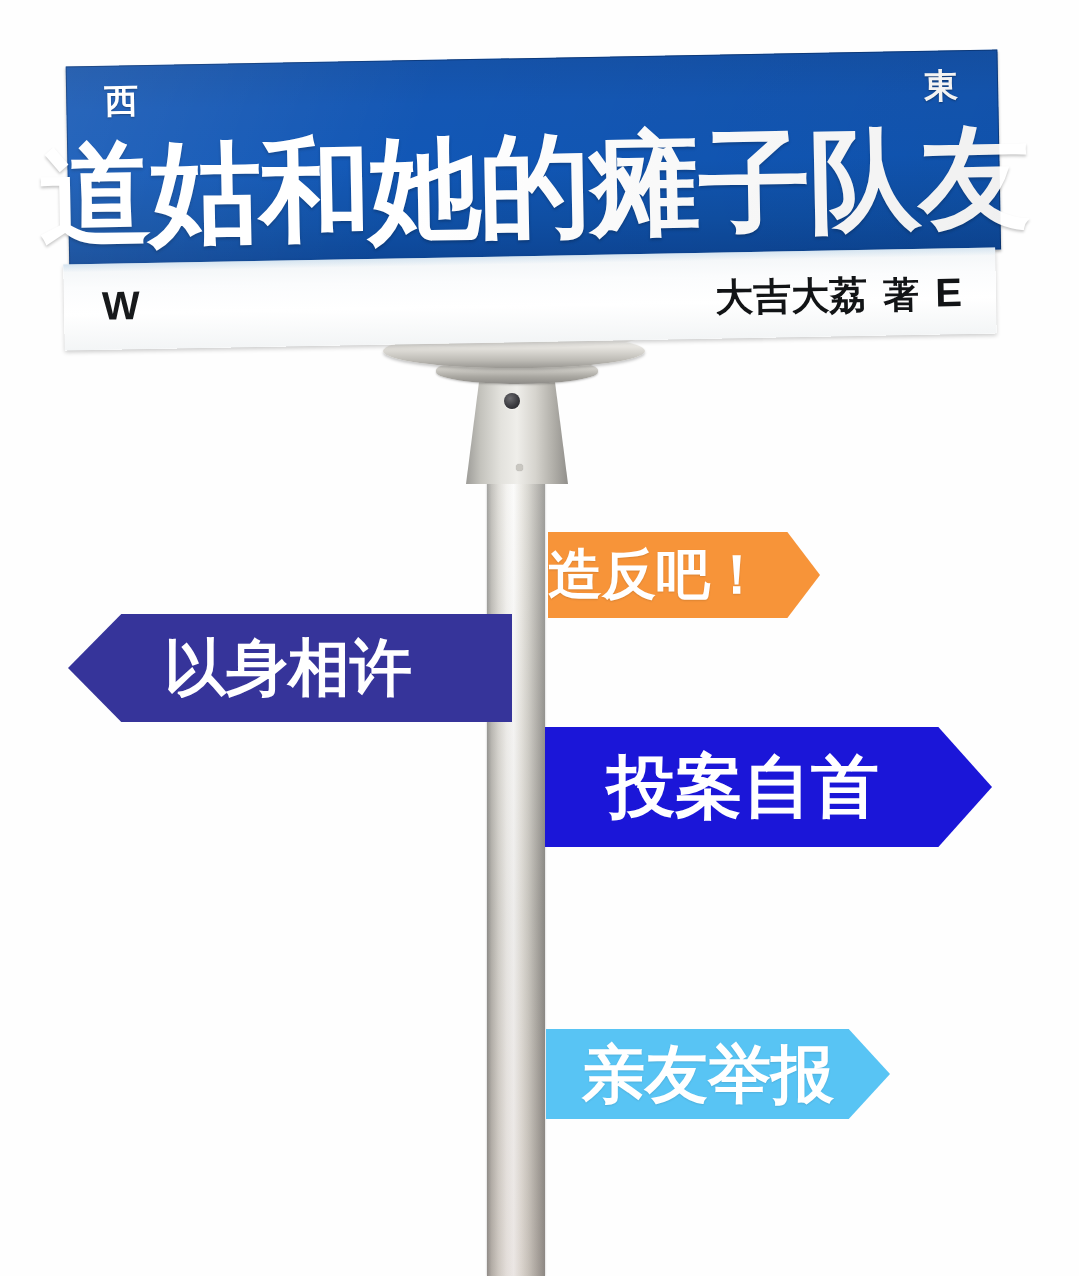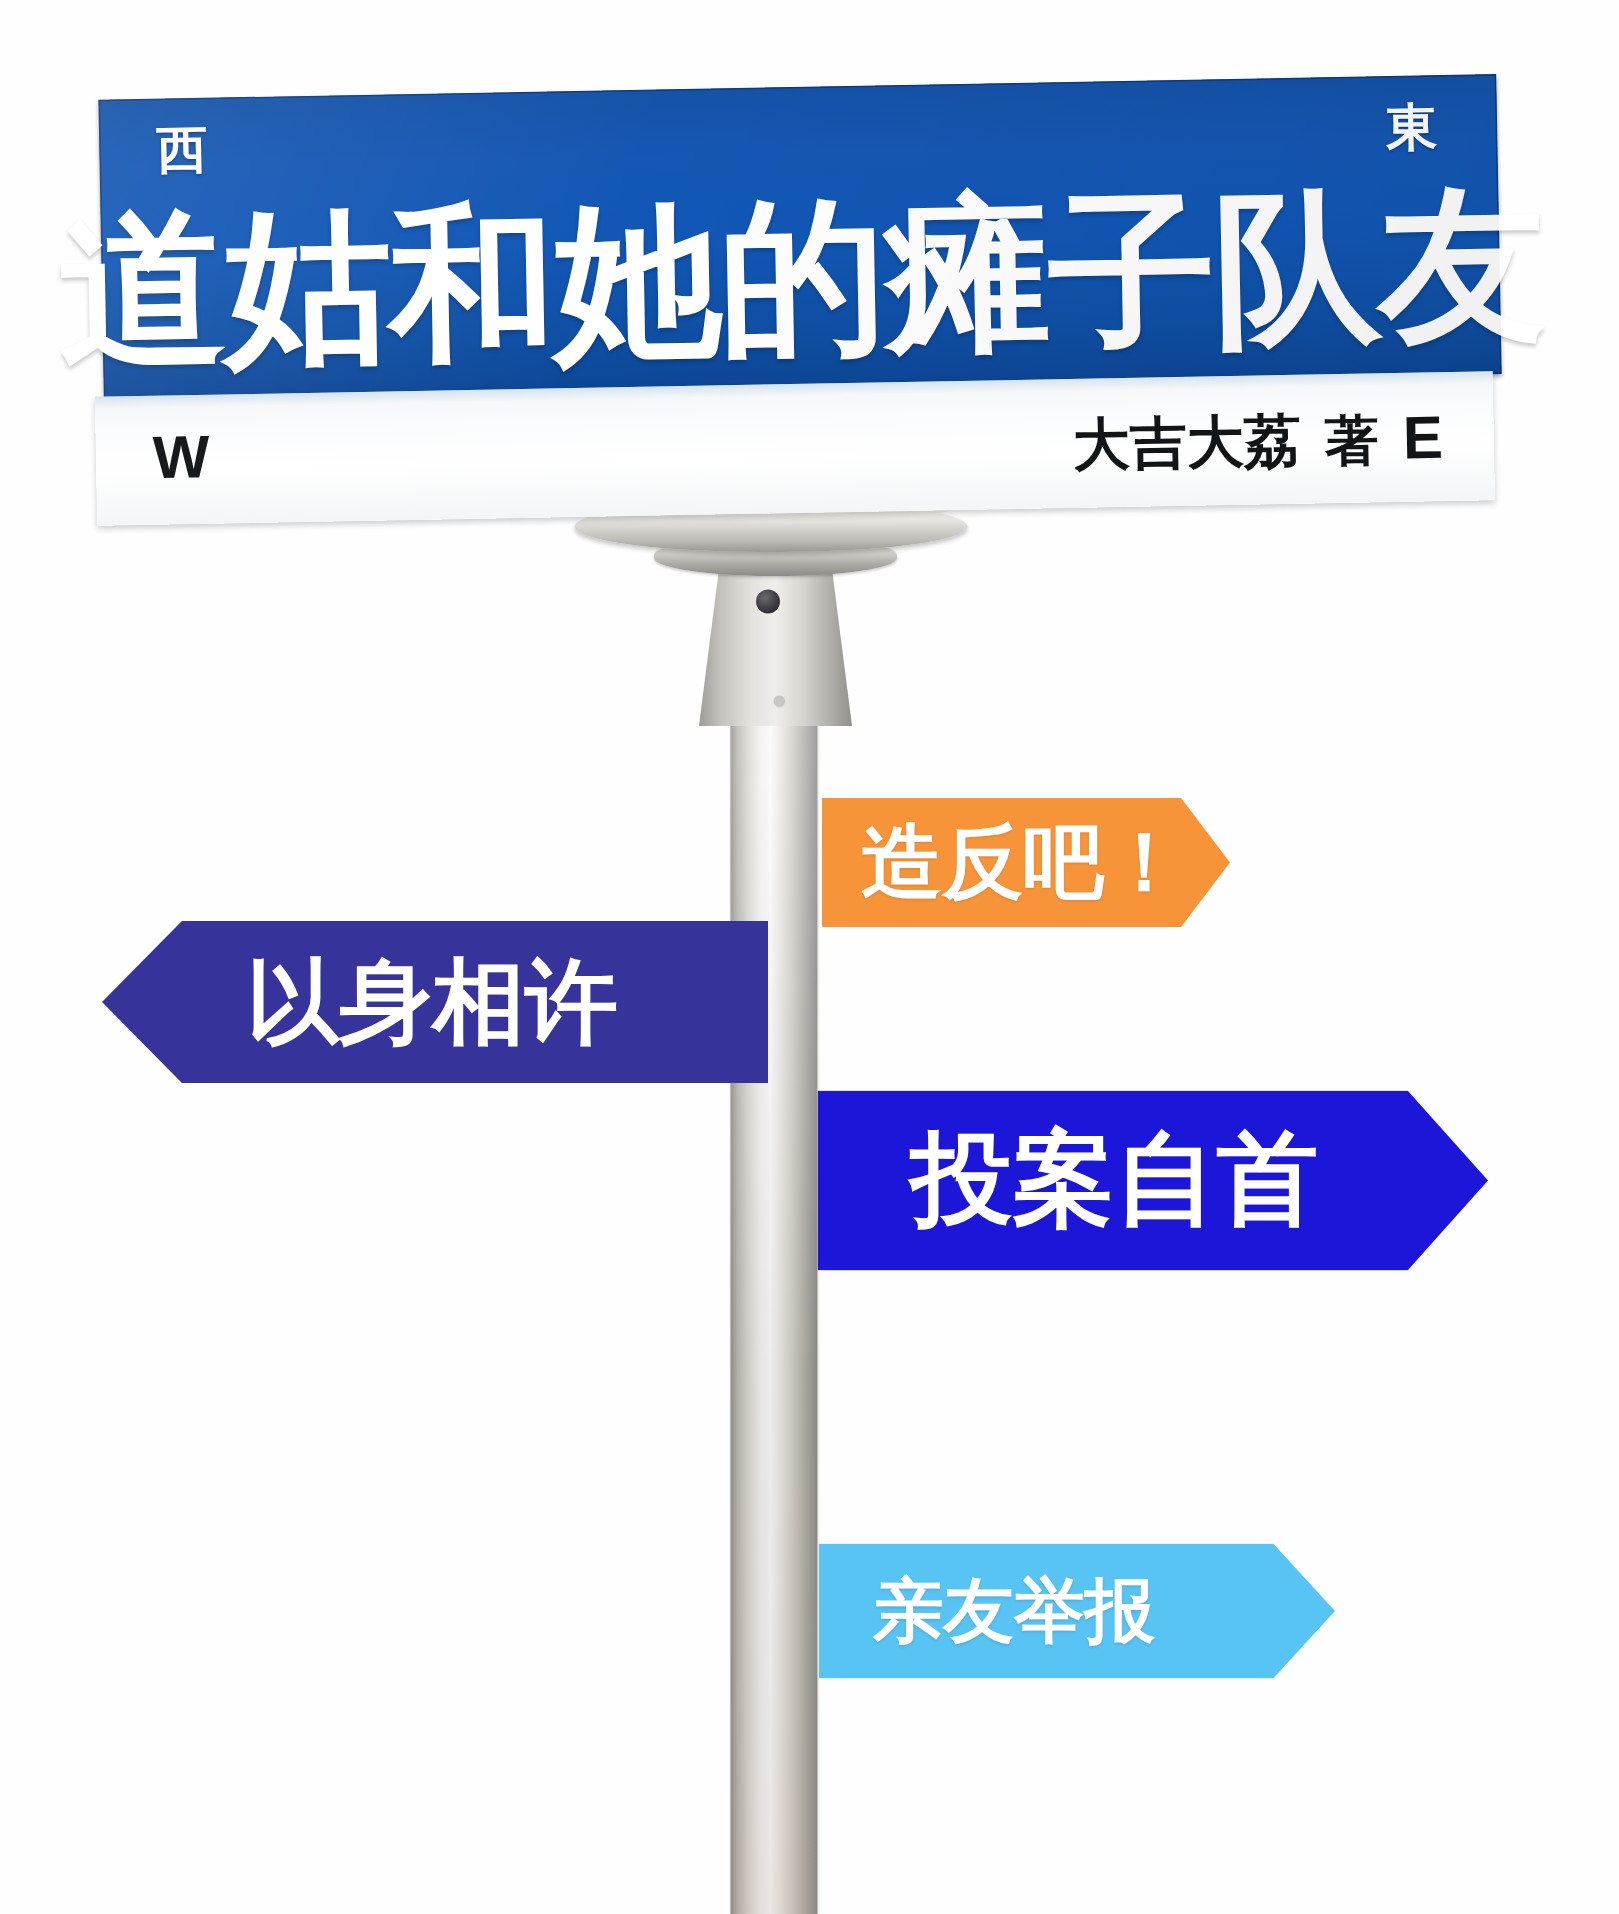--- a/index.html
+++ b/index.html
@@ -117,21 +117,21 @@
     filter:drop-shadow(4px 6px 5px rgba(60,60,60,.38));
   }
   .banner span{display:block;width:100%;}
   .banner.right{clip-path:polygon(0% 0%, 88% 0%, 100% 50%, 88% 100%, 0% 100%);}
   .banner.left {clip-path:polygon(12% 0%, 100% 0%, 100% 100%, 12% 100%, 0% 50%);}
 
   .b-zaofan{
     left:548px;top:532px;width:272px;height:86px;background:#f79439;
     font-size:54px;text-shadow:0 1px 2px rgba(0,0,0,.12);
   }
-  .b-zaofan span{padding-left:26px;}
+  .b-zaofan span{}
 
   .b-yishen{
     left:68px;top:614px;width:444px;height:108px;background:#36349a;
     font-size:62px;
   }
   .b-yishen span{padding-left:96px;}
 
   .b-touan{
     left:545px;top:727px;width:447px;height:120px;background:#1b16d8;
     font-size:68px;
@@ -139,21 +139,21 @@
   .b-touan span{padding-left:62px;}
 
   .b-zouni{
     left:172px;top:874px;width:328px;height:88px;background:#fbcb73;
     font-size:54px;text-shadow:0 1px 2px rgba(0,0,0,.10);
   }
   .b-zouni span{padding-left:78px;letter-spacing:4px;}
 
   .b-qinyou{
     left:546px;top:1029px;width:344px;height:90px;background:#58c4f4;
-    font-size:47px;text-shadow:0 1px 2px rgba(0,0,0,.10);
+    font-size:63px;text-shadow:0 1px 2px rgba(0,0,0,.10);
   }
   .b-qinyou span{padding-left:36px;}
 </style>
 </head>
 <body>
 
 <div class="stage">
 
   <div class="pole-shaft"></div>
   <div class="pole-cone"></div>

